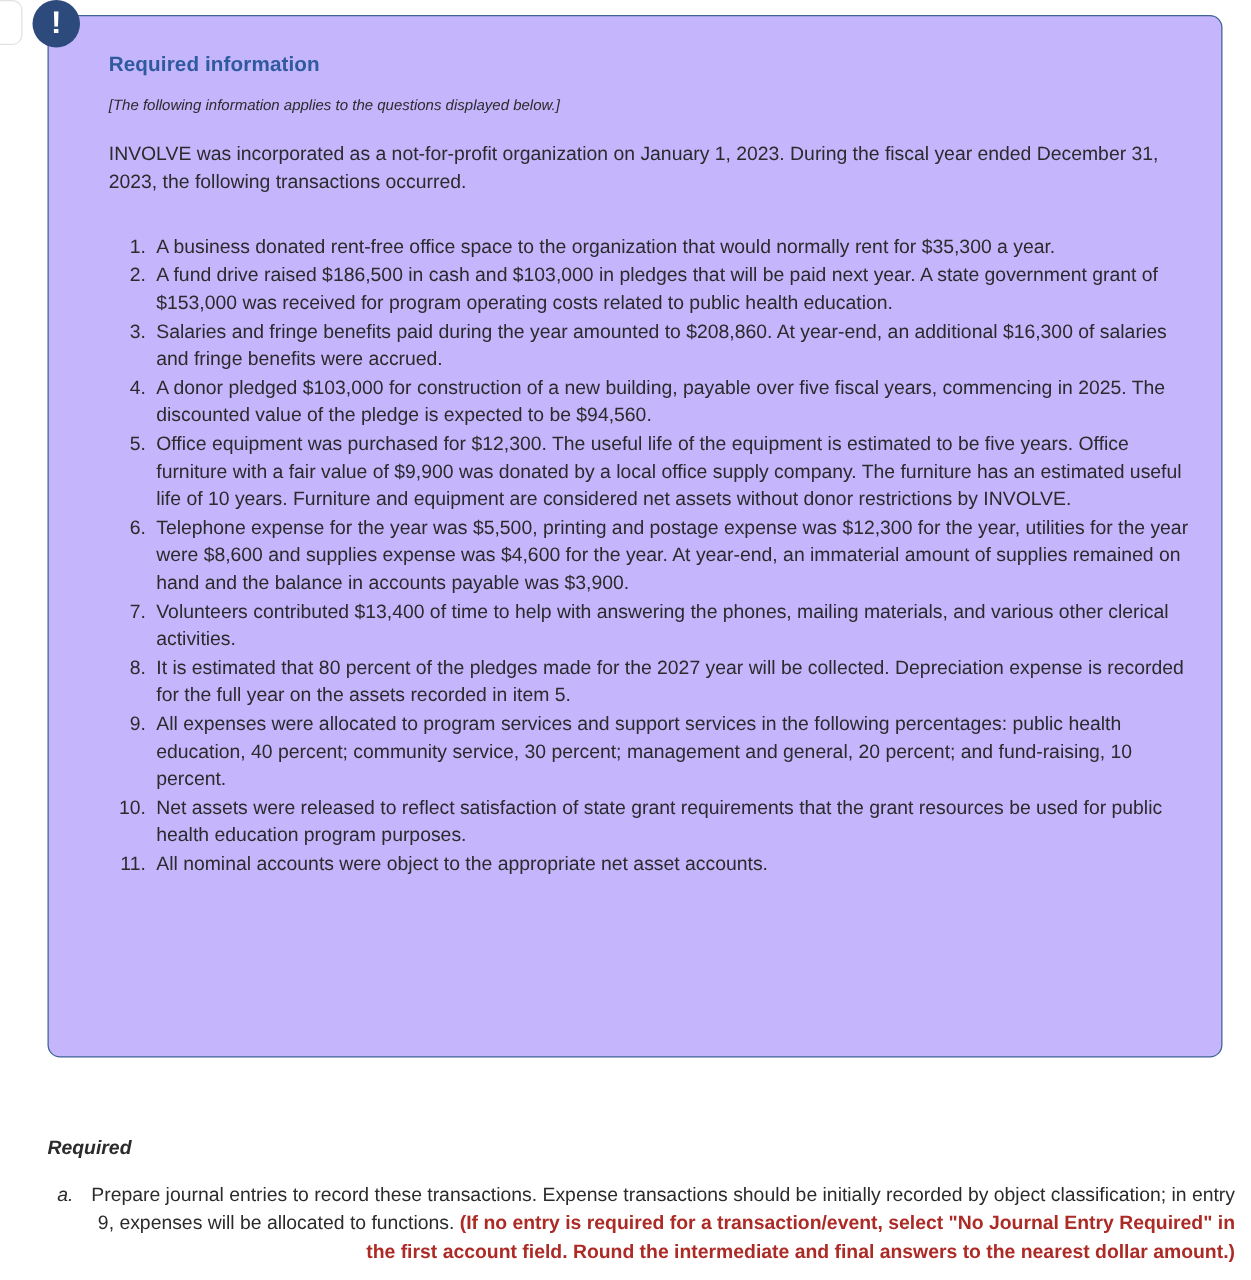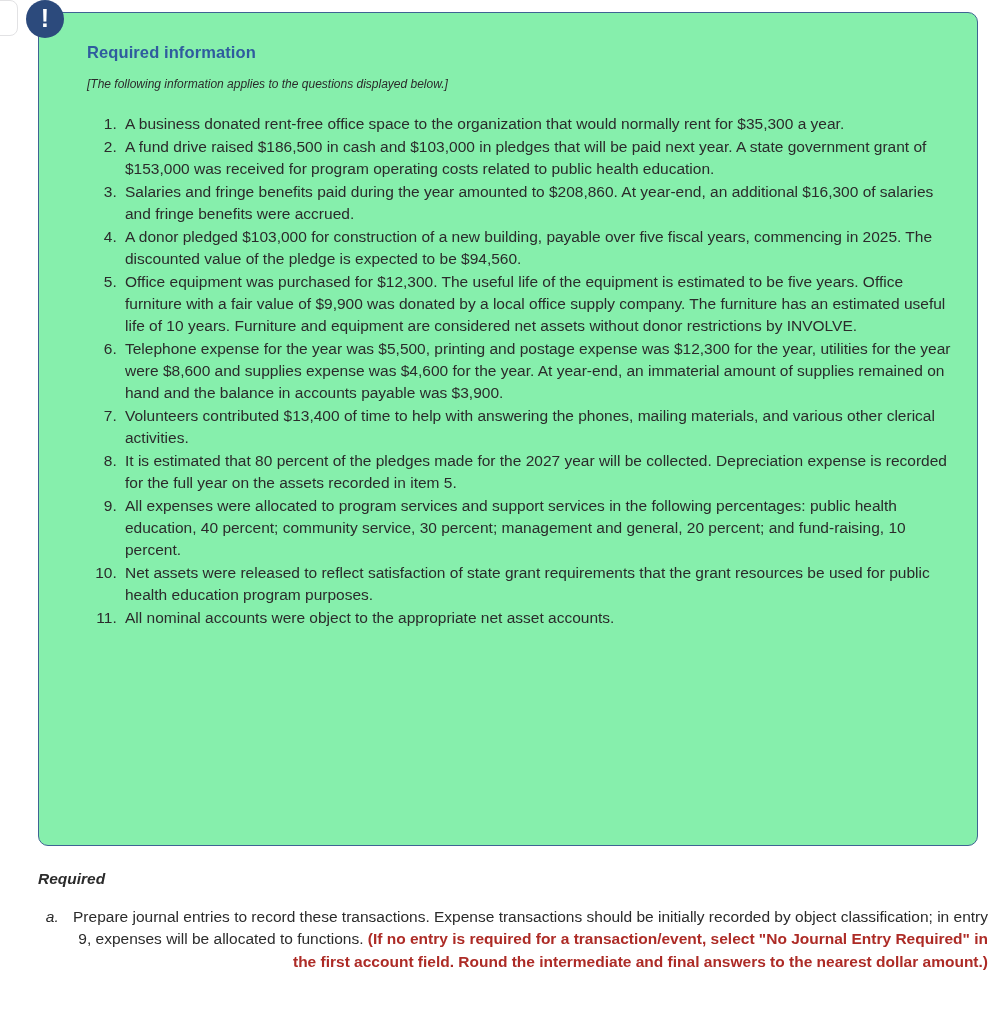--- a/index.html
+++ b/index.html
@@ -31,21 +31,21 @@
 
   
   .info-panel {
     position: absolute;
     left: 38px;
     top: 12px;
     width: 940px;
     height: 834px;
     border: 1.5px solid #3f6393;
     border-radius: 10px;
-    background: #86efac;
+    background: #c4b5fd;
   }
 
   
   .info-badge {
     position: absolute;
     left: 26px;
     top: 0px;
     width: 38px;
     height: 38px;
     border-radius: 50%;
@@ -106,21 +106,21 @@
     color: #2b2b2b;
   }
   ol.txn-list > li::marker {
     font-size: 15.5px;
   }
 
   
   .required-section {
     position: absolute;
     left: 38px;
-    top: 870px;
+    top: 910px;
     width: 950px;
   }
   .required-title {
     font-size: 15.5px;
     font-weight: bold;
     font-style: italic;
     margin: 0 0 18px 0;
     color: #2b2b2b;
   }
   ol.req-list {
@@ -152,20 +152,21 @@
   <span class="glyph">!</span>
 </div>
 
 <div class="info-panel">
   <div class="panel-inner">
 
     <div class="req-heading">Required information</div>
 
     <div class="bracket-note">[The following information applies to the questions displayed below.]</div>
 
+    <div class="intro-para">INVOLVE was incorporated as a not-for-profit organization on January 1, 2023. During the fiscal year ended December 31, 2023, the following transactions occurred.</div>
 
     <ol class="txn-list">
       <li>A business donated rent-free office space to the organization that would normally rent for $35,300 a year.</li>
       <li>A fund drive raised $186,500 in cash and $103,000 in pledges that will be paid next year. A state government grant of $153,000 was received for program operating costs related to public health education.</li>
       <li>Salaries and fringe benefits paid during the year amounted to $208,860. At year-end, an additional $16,300 of salaries and fringe benefits were accrued.</li>
       <li>A donor pledged $103,000 for construction of a new building, payable over five fiscal years, commencing in 2025. The discounted value of the pledge is expected to be $94,560.</li>
       <li>Office equipment was purchased for $12,300. The useful life of the equipment is estimated to be five years. Office furniture with a fair value of $9,900 was donated by a local office supply company. The furniture has an estimated useful life of 10 years. Furniture and equipment are considered net assets without donor restrictions by INVOLVE.</li>
       <li>Telephone expense for the year was $5,500, printing and postage expense was $12,300 for the year, utilities for the year were $8,600 and supplies expense was $4,600 for the year. At year-end, an immaterial amount of supplies remained on hand and the balance in accounts payable was $3,900.</li>
       <li>Volunteers contributed $13,400 of time to help with answering the phones, mailing materials, and various other clerical activities.</li>
       <li>It is estimated that 80 percent of the pledges made for the 2027 year will be collected. Depreciation expense is recorded for the full year on the assets recorded in item 5.</li>

